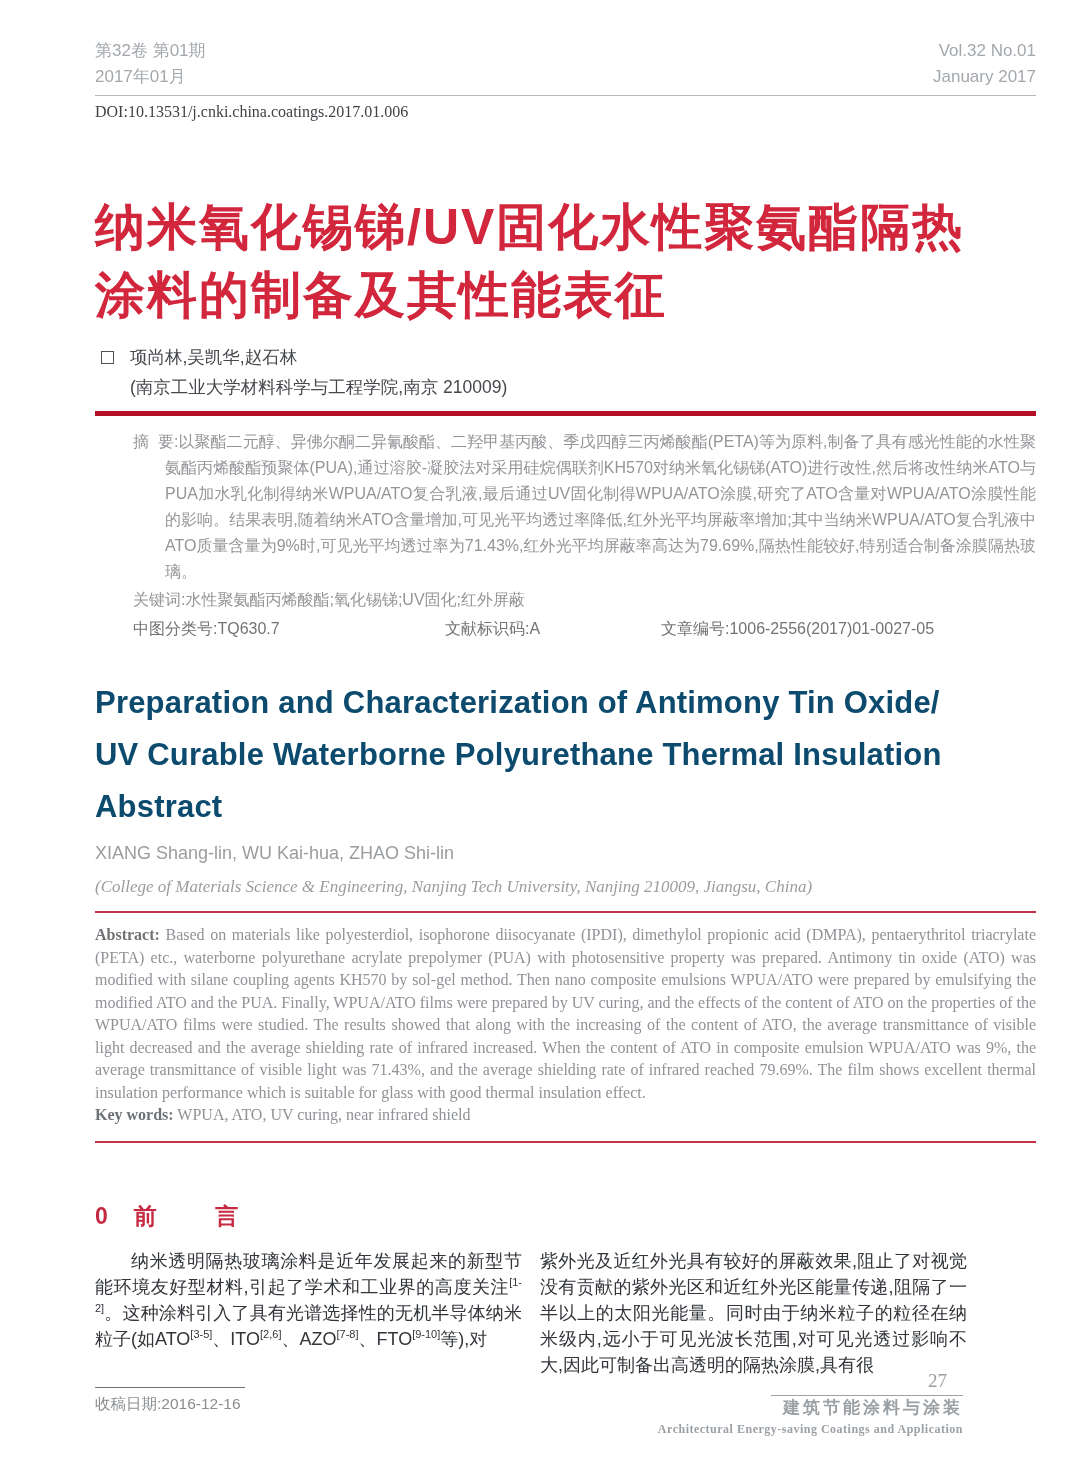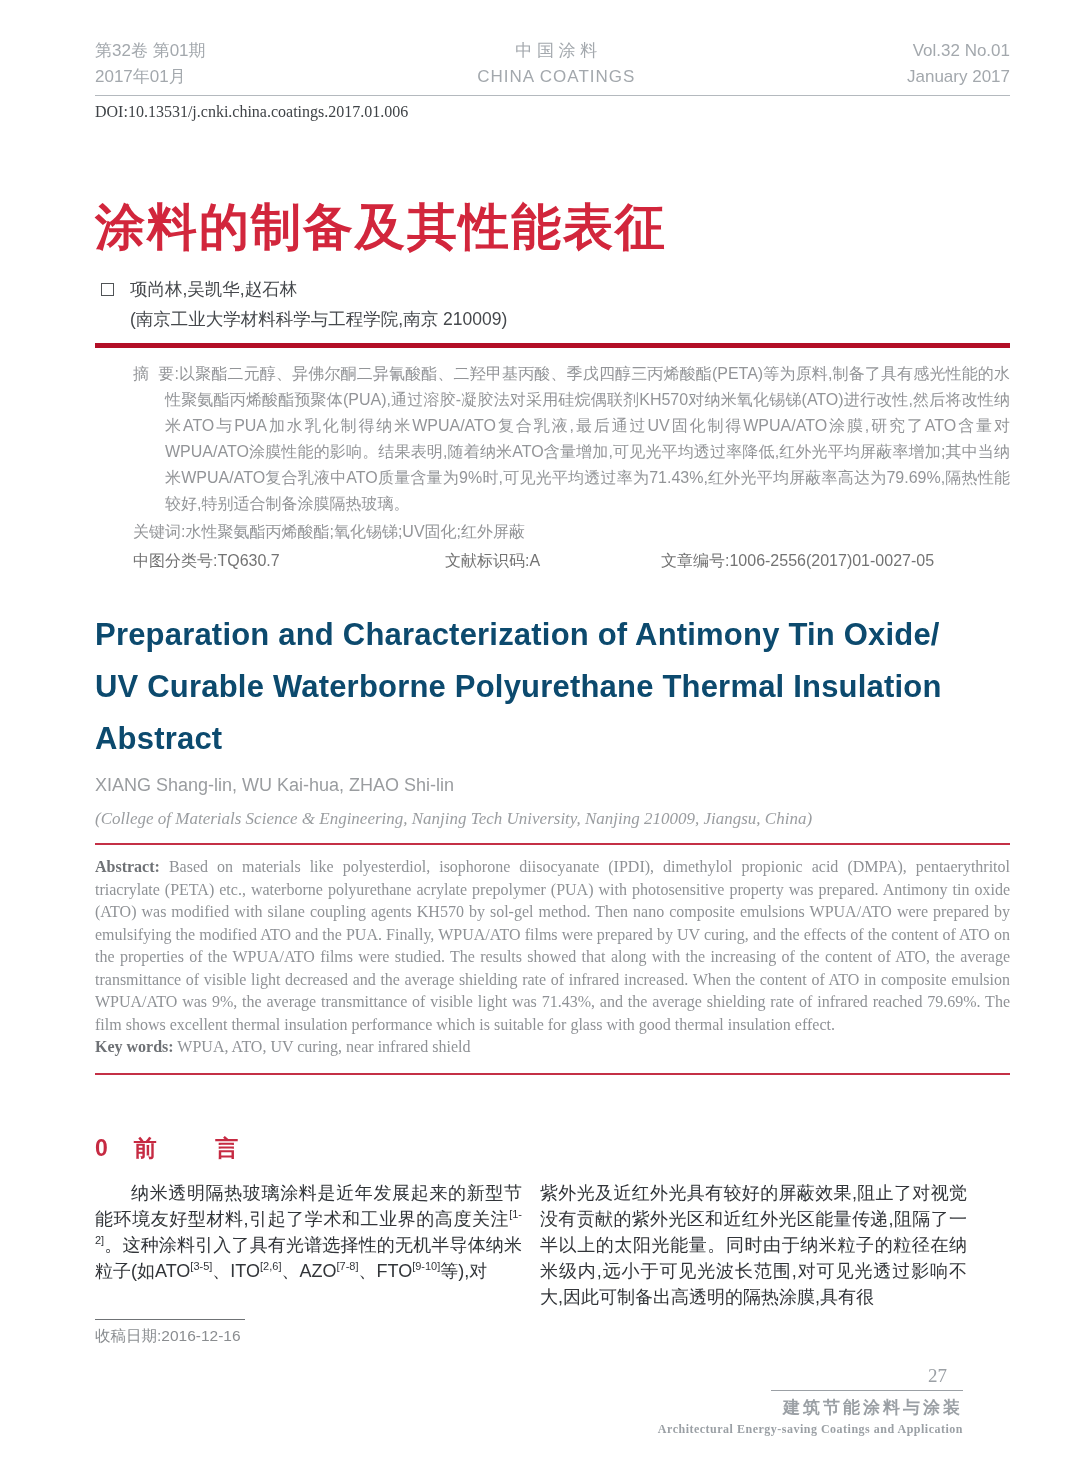--- a/index.html
+++ b/index.html
@@ -1,21 +1,21 @@
 <!DOCTYPE html>
 <html><head>
 <meta charset="utf-8">
 <style>
   * { margin:0; padding:0; box-sizing:border-box; }
   html,body { background:#e9e9e9; }
   body { font-family:"Liberation Sans", sans-serif; }
   .page {
     position:relative; width:1075px; height:1459px; margin:0 auto;
     background:#ffffff; overflow:hidden;
-    padding:38px 65px 0 95px;
+    padding:38px 39px 0 95px;
   }
   
   .hdr { display:flex; justify-content:space-between; align-items:flex-start;
          color:#a3a8ad; font-size:17px; line-height:1.5;
          border-bottom:1px solid #b4b9be; padding-bottom:6px; }
   .hdr .c { text-align:center; }
   .hdr .r { text-align:right; }
   .hdr .en { letter-spacing:1px; }
   .doi { margin-top:7px; color:#3f4347; font-size:16px; font-family:"Liberation Serif", serif; }
   
@@ -60,46 +60,43 @@
   .col p.indent { text-indent:2em; }
   .col sup { font-size:11px; line-height:0; }
   
   .fn-rule { margin-top:9px; width:150px; border-top:1.5px solid #6f7275; }
   .fn { margin-top:4px; color:#8a8d90; font-size:15.5px; line-height:23px; }
   
   .footer { position:absolute; right:112px; bottom:22px; text-align:right; color:#9ba0a5; }
   .footer .pagenum { display:inline-block; min-width:192px; text-align:right;
                      font-size:19px; font-family:"Liberation Serif", serif;
                      padding:0 16px 3px 0; border-bottom:1.5px solid #9ba0a5; }
-  .footer .sec-cn { margin-top:5px; font-size:17px; font-weight:bold; letter-spacing:3px; }
+  .footer .sec-cn { font-size:17px; font-weight:bold; letter-spacing:3px; }
   .footer .sec-en { margin-top:3px; font-size:12px; font-weight:bold;
                     font-family:Liberation Serif, serif; letter-spacing:0.5px;margin-left:7px; }
 </style>
 </head>
 <body>
 
 <div class="page">
 
   <div class="hdr">
     <div class="l">
       <div>第32卷 第01期</div>
       <div>2017年01月</div>
     </div>
-    <div class="c">
-      <div>中 国 涂 料</div>
-      <div class="en">CHINA COATINGS</div>
-    </div>
     <div class="r">
       <div>Vol.32  No.01</div>
       <div>January 2017</div>
     </div>
   </div>
   <div class="doi">DOI:10.13531/j.cnki.china.coatings.2017.01.006</div>
 
   <h1 class="title-cn">
+    <div>纳米氧化锡锑/UV固化水性聚氨酯隔热</div>
     <div>涂料的制备及其性能表征</div>
   </h1>
 
   <div class="authors-row">
     <span class="sq"></span>
     <span>项尚林,吴凯华,赵石林</span>
   </div>
   <div class="affil-cn">(南京工业大学材料科学与工程学院,南京  210009)</div>
 
   <div class="rule-thick"></div>

